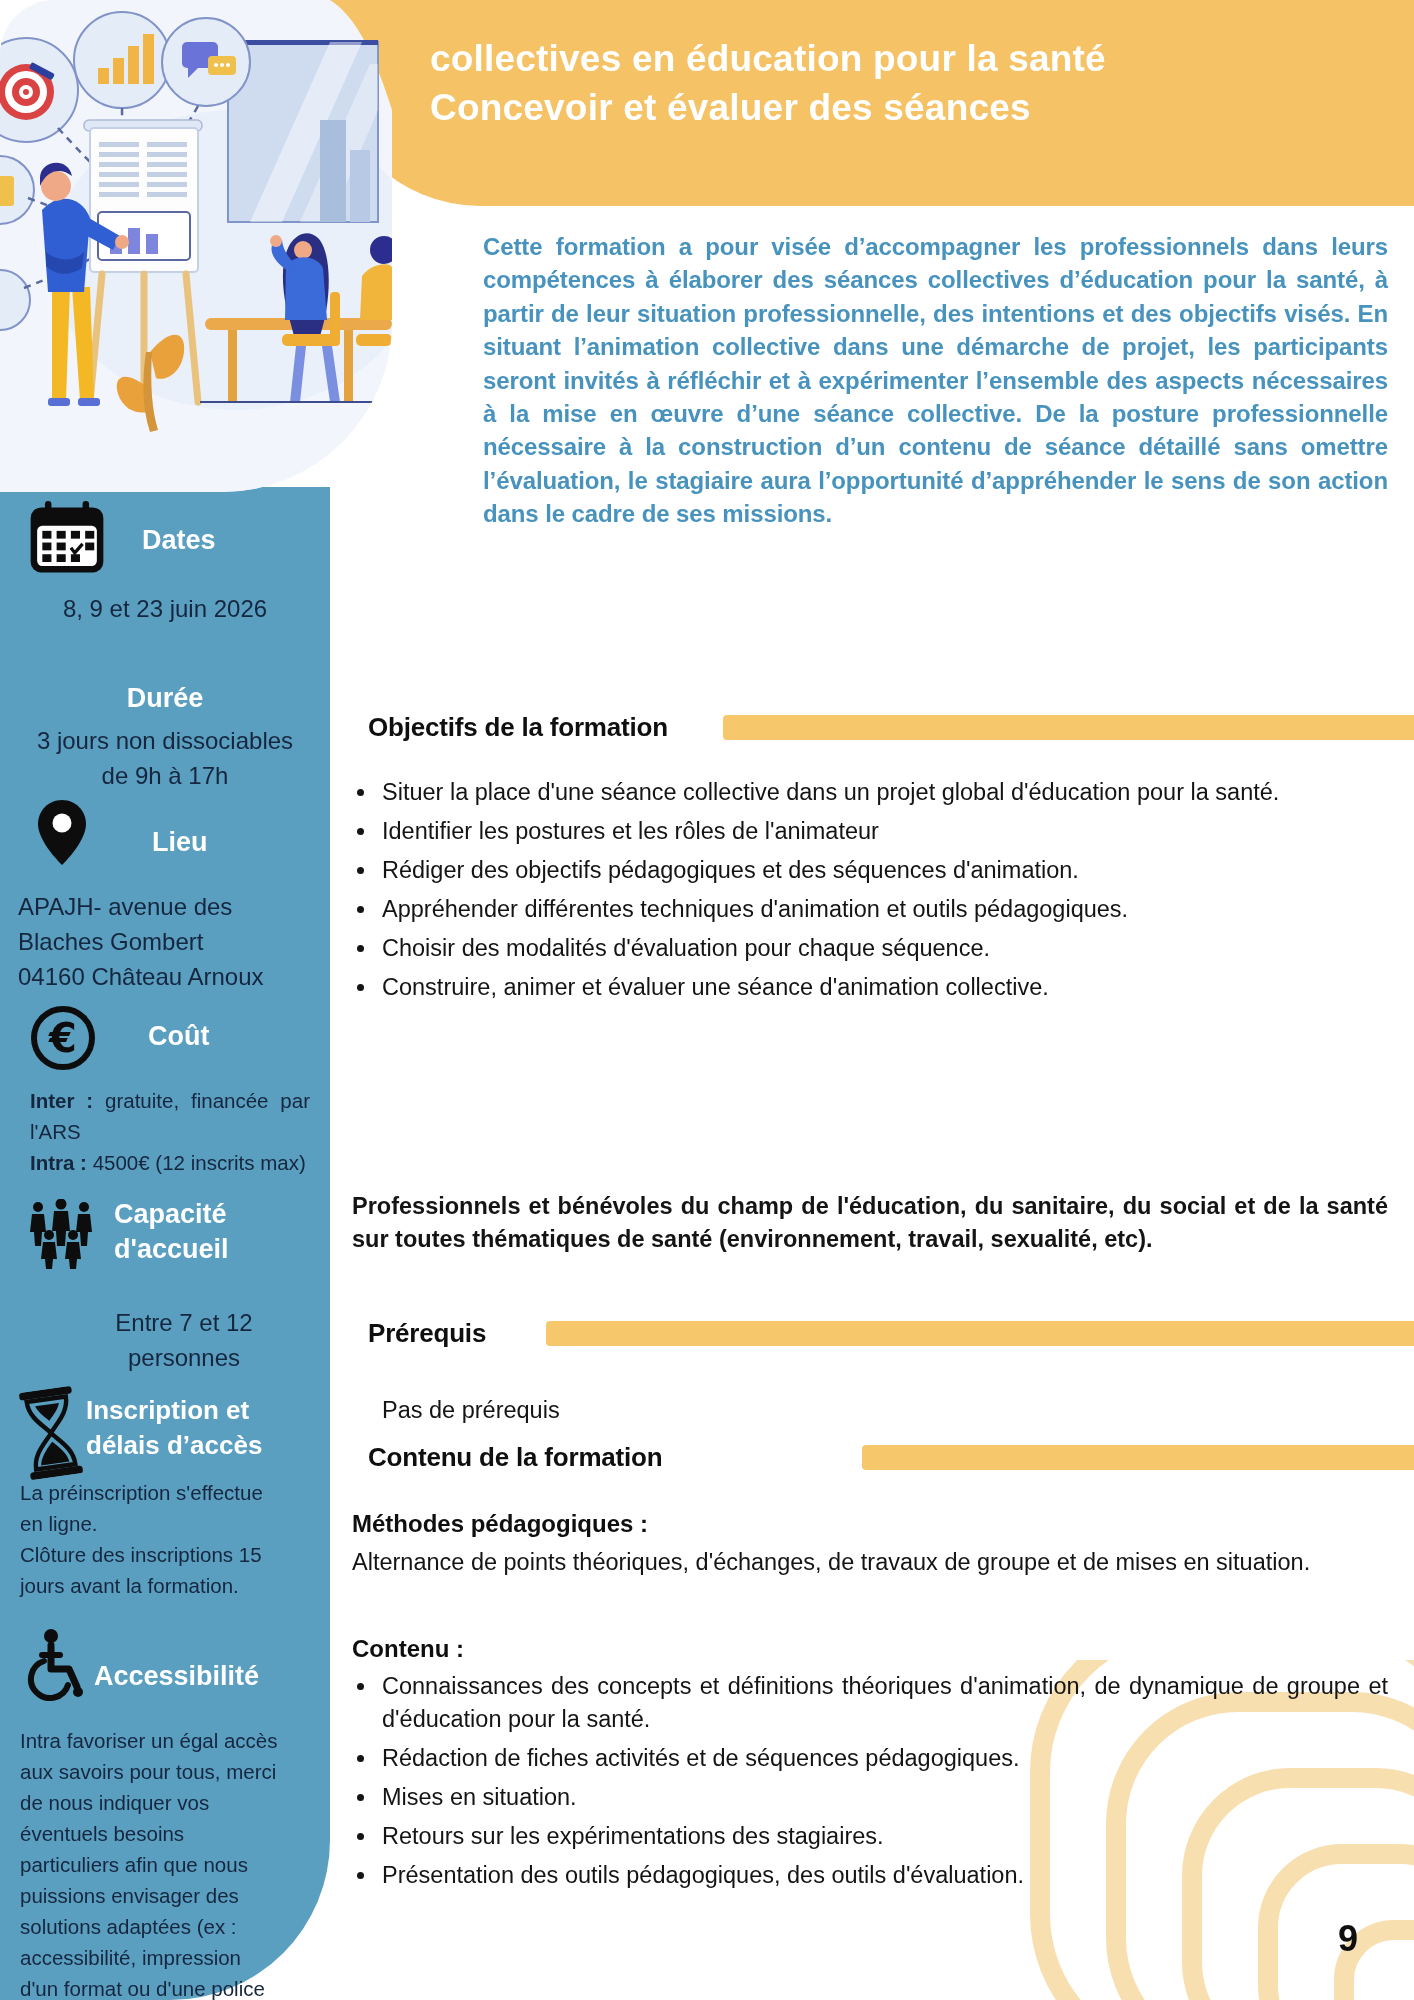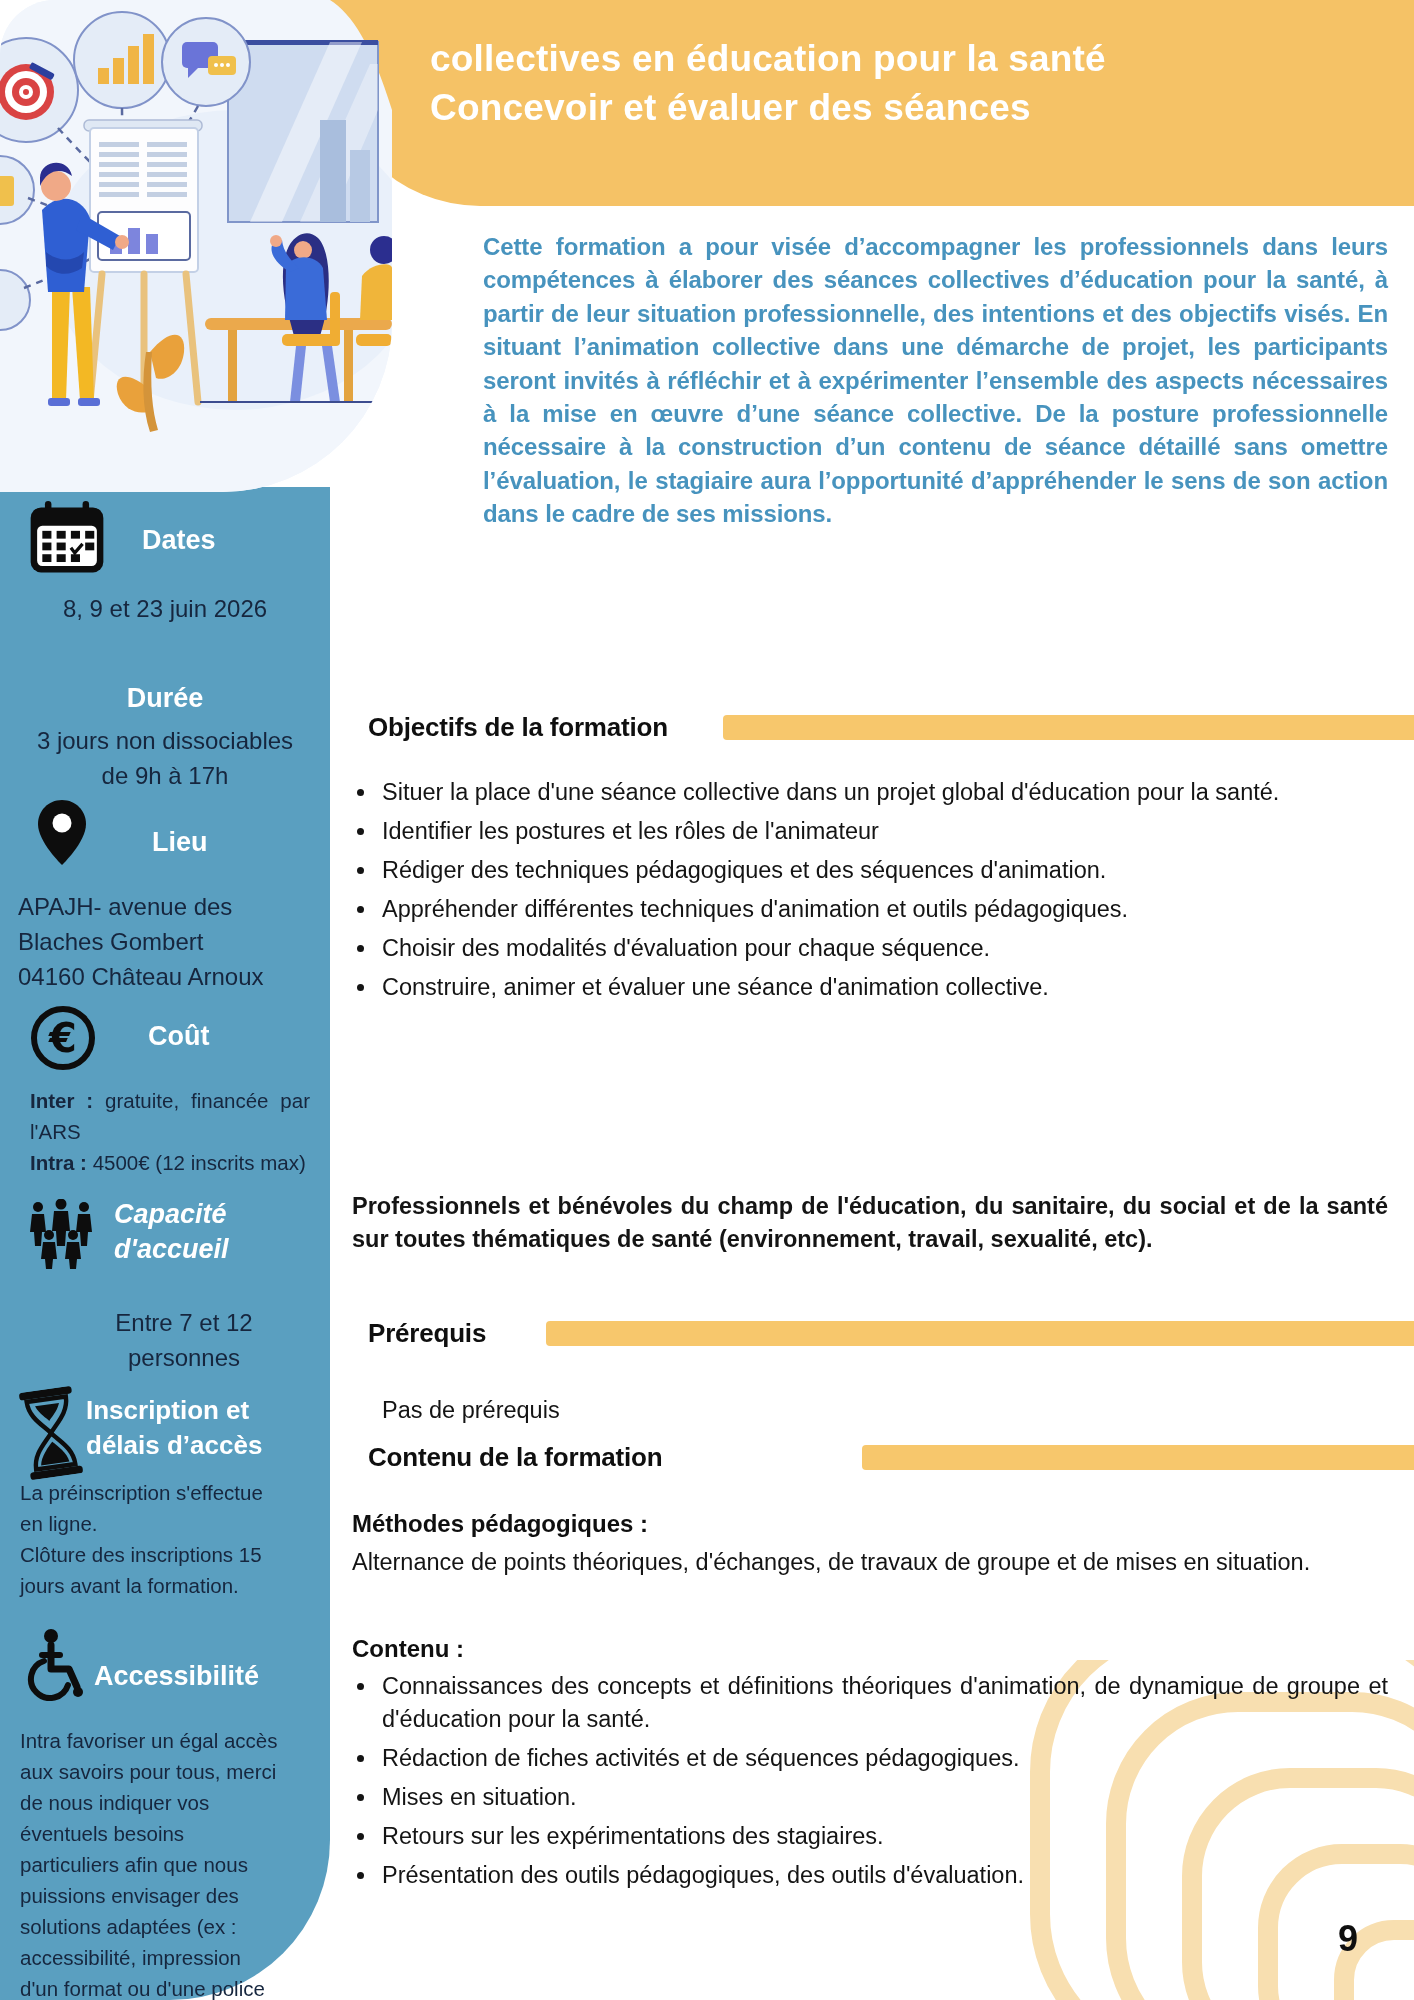--- a/index.html
+++ b/index.html
@@ -309,21 +309,21 @@
             <path d="M30,12 h14 l2,20 h-4 l-1,15 h-8 l-1,-15 h-4 Z"></path>
           <circle cx="60" cy="8" r="5"></circle>
             <path d="M54,15 h12 l2,18 h-4 l-1,14 h-6 l-1,-14 h-4 Z"></path>
           <circle cx="25" cy="36" r="5"></circle>
             <path d="M19,43 h12 l2,17 h-4 l-1,10 h-6 l-1,-10 h-4 Z"></path>
           <circle cx="49" cy="36" r="5"></circle>
             <path d="M43,43 h12 l2,17 h-4 l-1,10 h-6 l-1,-10 h-4 Z"></path>
         </g>
       </svg>
     </span>
-    <div class="sb-abs sb-title" style="left:114px;top:710px;font-style:italic;">
+    <div class="sb-abs sb-title" style="left:114px;top:710px;">
       <div>Capacité</div>
       <div>d'accueil</div>
     </div>
     <div class="sb-abs sb-body sb-center" style="top:818px;padding-left:38px;">
       <div>Entre 7 et 12</div>
       <div>personnes</div>
     </div>
 
     <span class="icon" style="left:18px;top:902px;">
       <svg width="66" height="88" viewBox="0 0 60 80" style="transform:rotate(-8deg);">
@@ -372,21 +372,21 @@
 
   <p class="intro">Cette formation a pour visée d’accompagner les professionnels dans leurs compétences à élaborer des séances collectives d’éducation pour la santé, à partir de leur situation professionnelle, des intentions et des objectifs visés. En situant l’animation collective dans une démarche de projet, les participants seront invités à réfléchir et à expérimenter l’ensemble des aspects nécessaires à la mise en œuvre d’une séance collective. De la posture professionnelle nécessaire à la construction d’un contenu de séance détaillé sans omettre l’évaluation, le stagiaire aura l’opportunité d’appréhender le sens de son action dans le cadre de ses missions.</p>
 
   <div class="sec-head head-objectifs">
     <h2>Objectifs de la formation</h2>
     <div class="bar"></div>
   </div>
   <ul class="blist" style="top:776px;">
     <li>Situer la place d'une séance collective dans un projet global d'éducation pour la santé.</li>
     <li>Identifier les postures et les rôles de l'animateur</li>
-    <li>Rédiger des techniques pédagogiques et des séquences d'animation.</li>
+    <li>Rédiger des objectifs pédagogiques et des séquences d'animation.</li>
     <li>Appréhender différentes techniques d'animation et outils pédagogiques.</li>
     <li>Choisir des modalités d'évaluation pour chaque séquence.</li>
     <li>Construire, animer et évaluer une séance d'animation collective.</li>
   </ul>
 
   <p class="para" style="top:1190px;font-weight:bold;">Professionnels et bénévoles du champ de l'éducation, du sanitaire, du social et de la santé sur toutes thématiques de santé (environnement, travail, sexualité, etc).</p>
 
   <div class="sec-head head-prerequis">
     <h2>Prérequis</h2>
     <div class="bar"></div>

